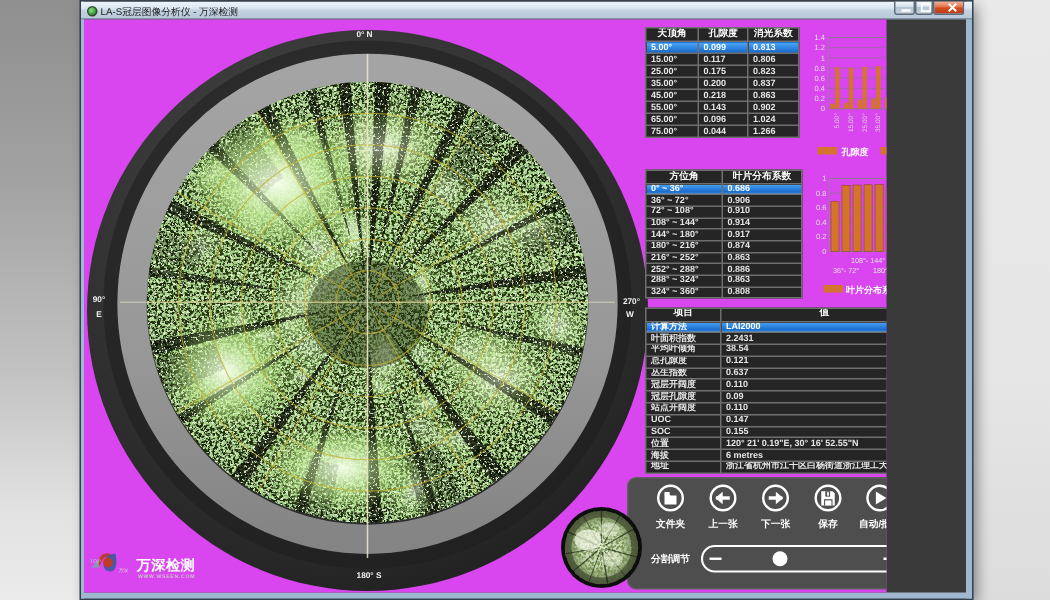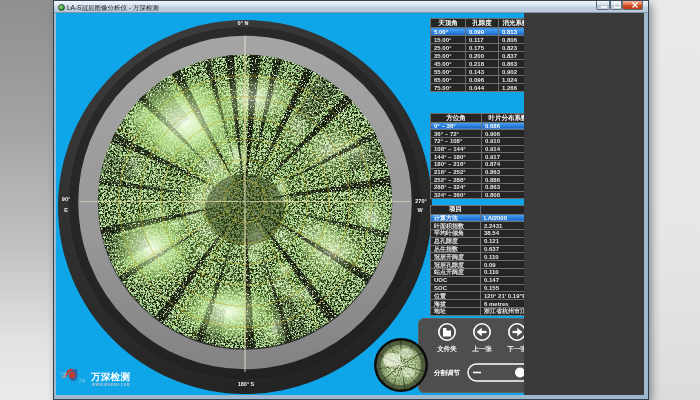--- a/index.html
+++ b/index.html
@@ -12,21 +12,21 @@
 #titlebar { position:absolute; left:-2px; top:0; width:594px; height:13px;
   background: linear-gradient(180deg,#eef4fb 0%,#dce7f2 40%,#c3d2e1 55%,#bac9da 100%);
   border-bottom:1px solid #8394a6; border-top:1px solid #39424d; }
 #title { position:absolute; left:13px; top:3.2px; font-size:6.5px; color:#1a1a1a; letter-spacing:0px;}
 #ticon { position:absolute; left:4px; top:2.5px; width:7px; height:7px; border-radius:50%;
   background: radial-gradient(circle at 35% 35%, #8ee07a, #3f9e3f 60%, #1f5c20); border:1px solid #2a4a2a;}
 .wbtn { position:absolute; top:0; height:9px; border:1px solid #5e6c7a; border-top:none; }
 #bmin { left:542px; width:14px; background:linear-gradient(180deg,#f3f8fd,#d3dfe9 45%,#b3c4d3 50%,#c3d1dd); border-radius:0 0 2px 2px;}
 #bmax { left:556px; width:12px; background:linear-gradient(180deg,#f3f8fd,#d3dfe9 45%,#b3c4d3 50%,#c3d1dd); border-radius:0 0 2px 2px;}
 #bcls { left:568px; width:21px; background:linear-gradient(180deg,#f5b09a,#e67c54 40%,#cf4d22 55%,#b93d18); border-radius:0 0 2px 2px;}
-#content { position:absolute; left:0px; top:13px; width:468px; height:382px; background:#0ea5e9; overflow:hidden;}
+#content { position:absolute; left:0px; top:13px; width:535px; height:382px; background:#d946ef; overflow:hidden;}
 table { border-collapse:collapse; table-layout:fixed; position:absolute; background:#252525;}
 td,th { border:1px solid #6f6f6f; color:#e6e6e6; font-size:6px; font-weight:bold; overflow:hidden; white-space:nowrap; padding:0 0 0 3px; text-align:left; line-height:1;}
 th { text-align:center; padding:0; color:#fff; font-size:6.5px; background:#252525;}
 tr.hl td { background: linear-gradient(180deg,#4aa6f7,#1565c8); color:#fff; }
 </style></head><body>
 <div id="deskR"></div>
 <div id="win">
   <div id="titlebar">
     <div id="ticon"></div>
     <div id="title">LA-S冠层图像分析仪 - 万深检测</div>

